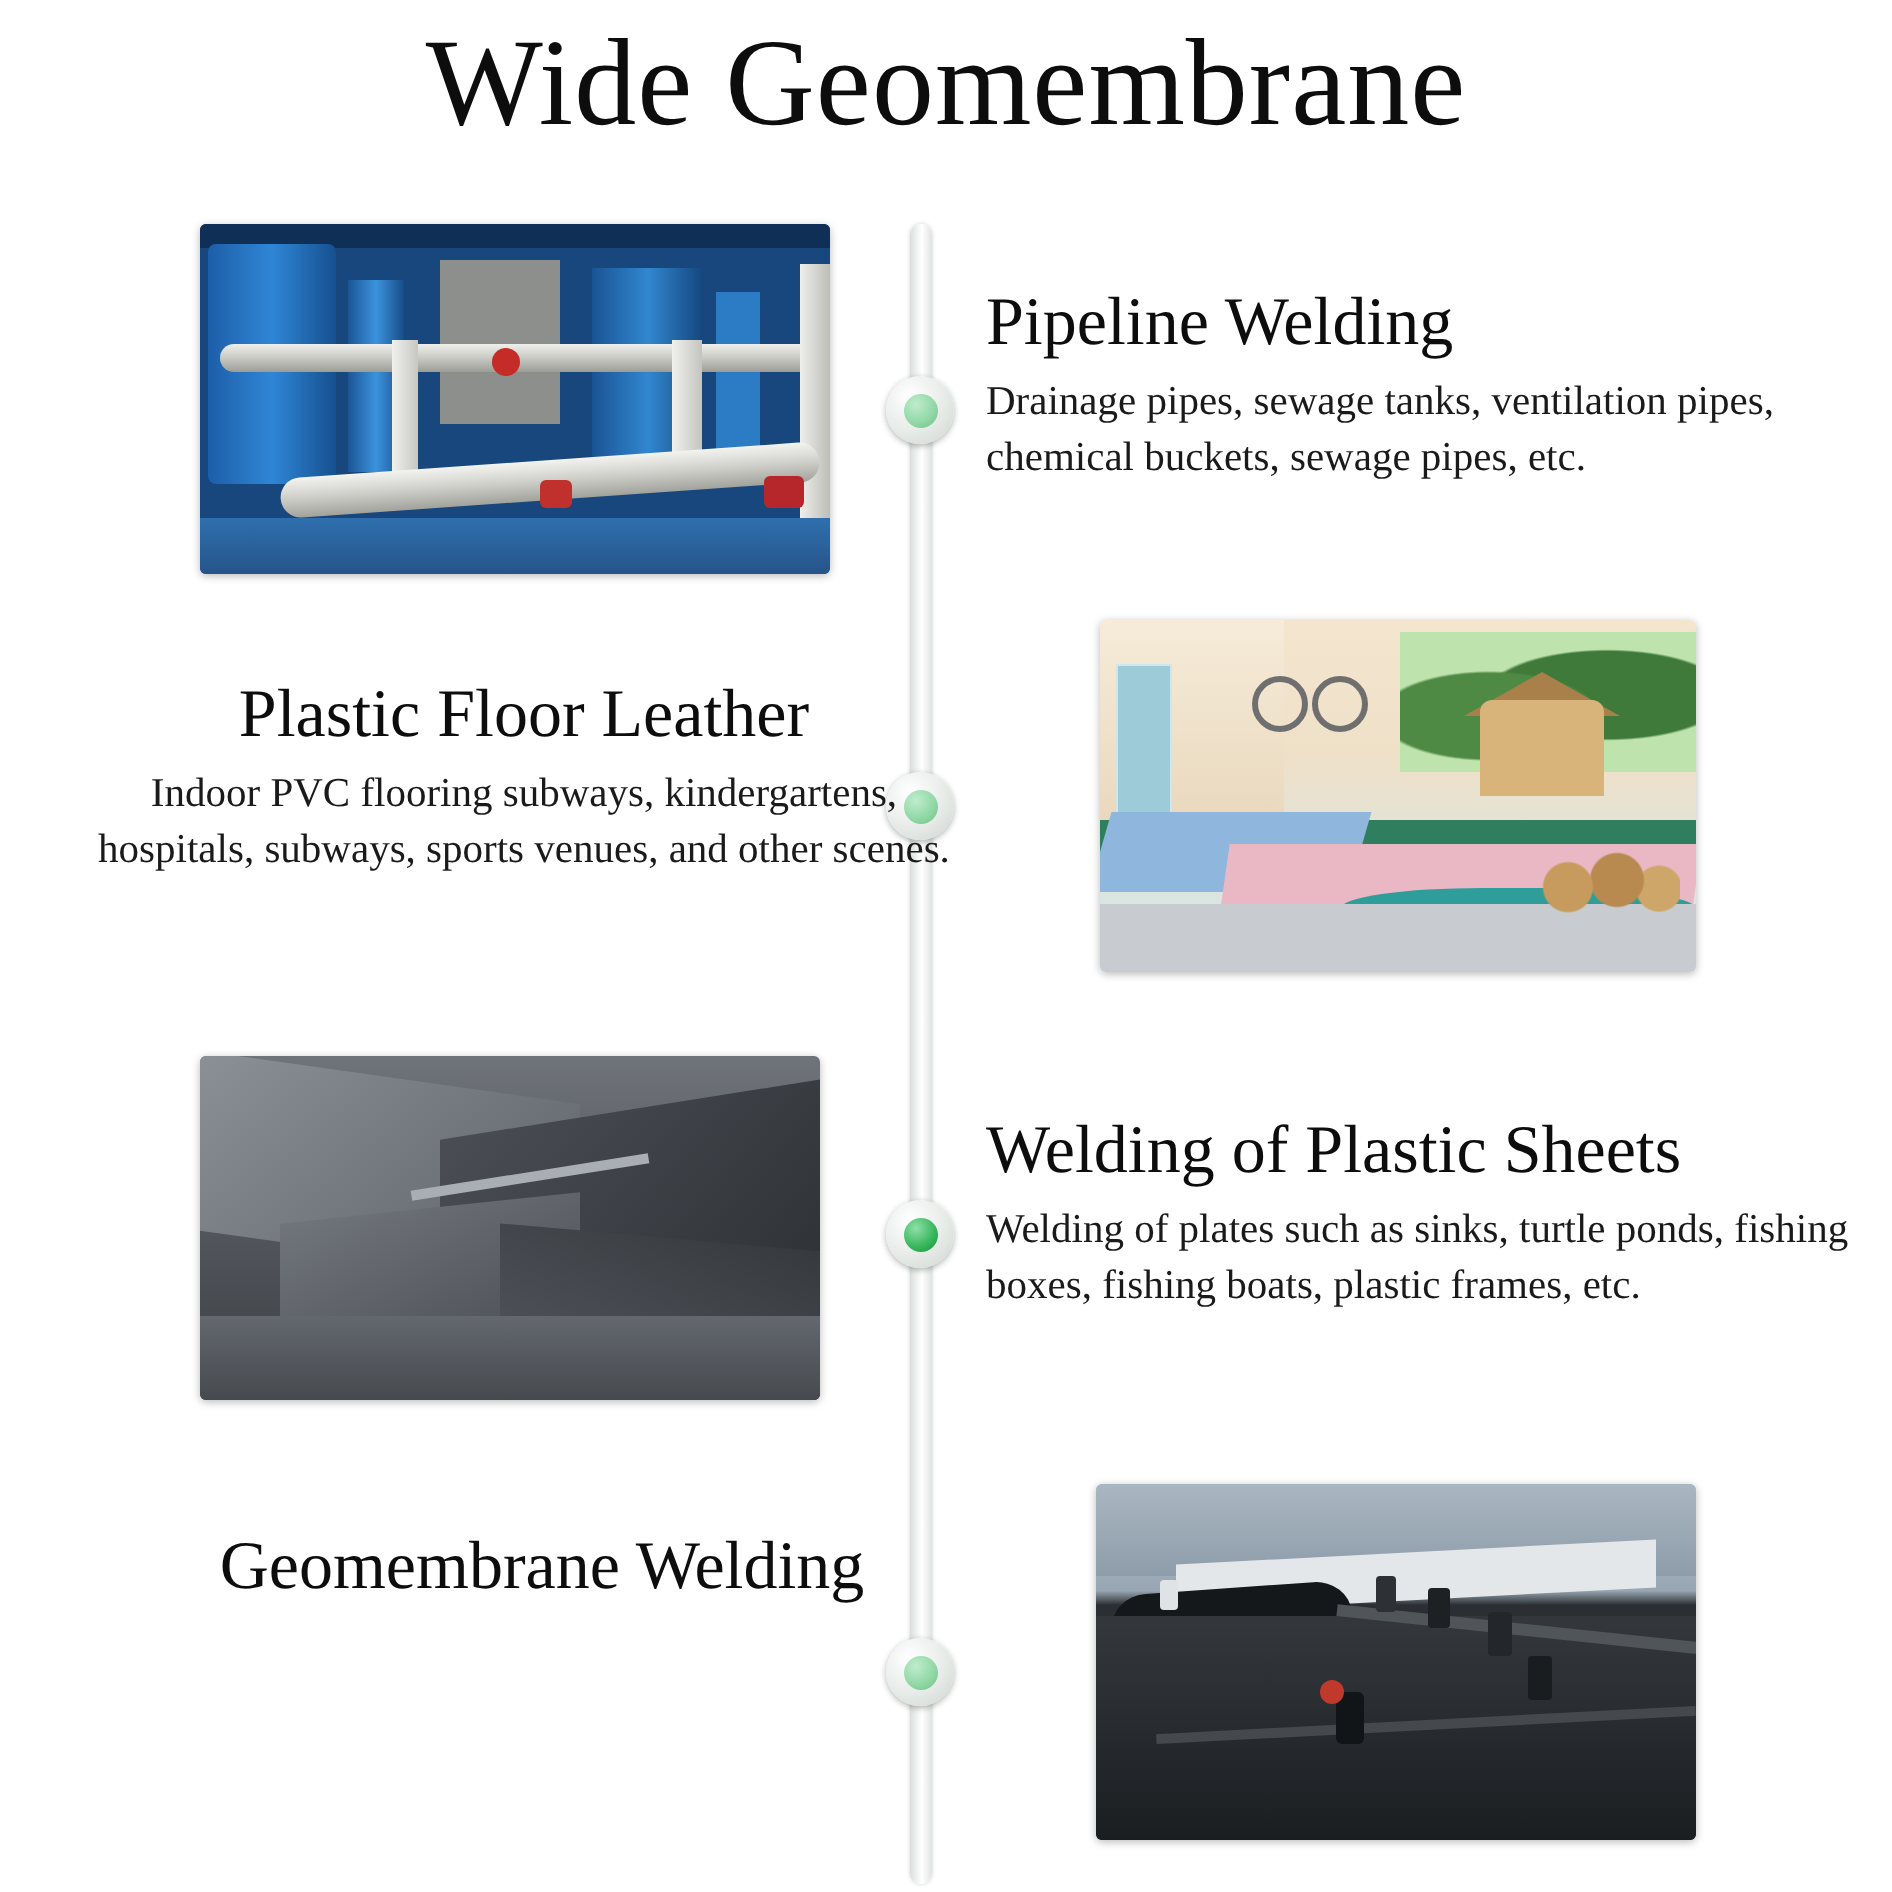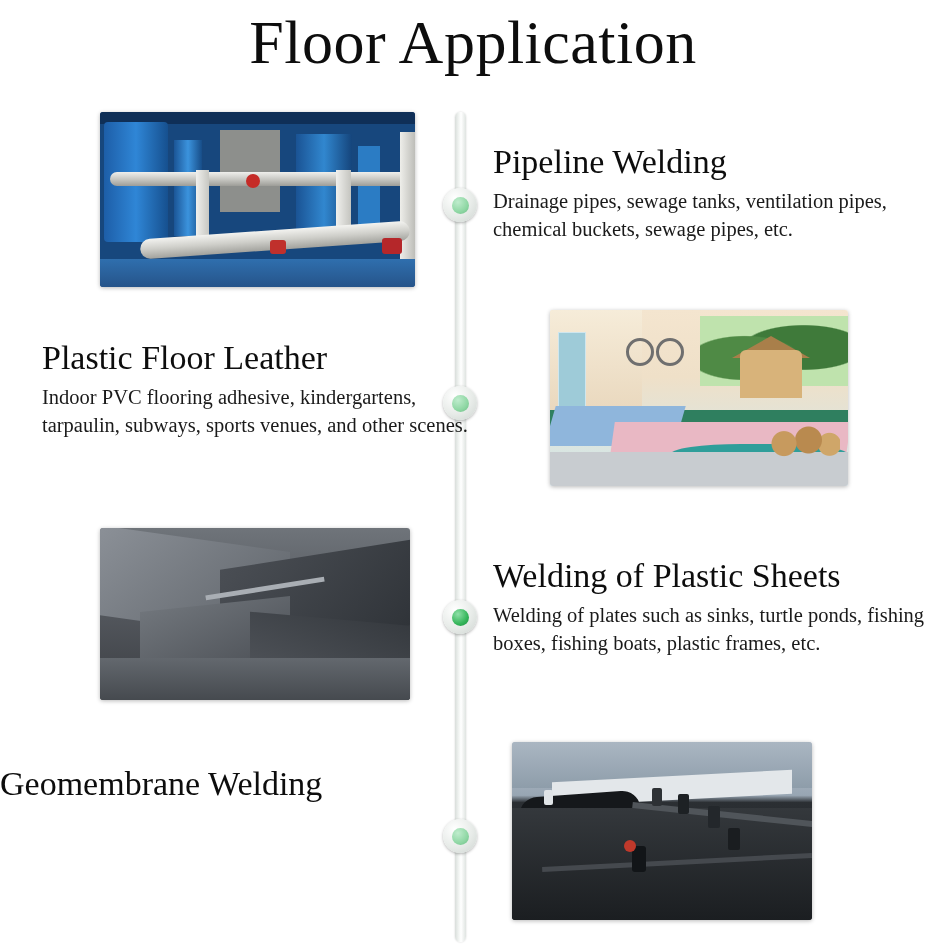--- a/index.html
+++ b/index.html
@@ -79,20 +79,21 @@
     box-shadow: 0 1px 4px rgba(0,0,0,0.28);
     overflow: hidden;
     position: relative;
   }
 
   .txt-right {
     width: 460px;
   }
   .txt-left {
     width: 440px;
+    text-align: center;
   }
 
   h2.head {
     font-family: "Liberation Serif", serif;
     font-weight: 400;
     font-size: 34px;
     margin: 0 0 6px 0;
     color: #0d0d0d;
     line-height: 1.15;
   }
@@ -155,42 +156,42 @@
   .sheet-scene { position: absolute; inset: 0; background: linear-gradient(to bottom,#6f747a 0%, #55595f 45%, #3a3d42 100%); }
   .sheet-scene .p1 { position: absolute; left: -10px; top: 10px; width: 200px; height: 90px; background: linear-gradient(135deg,#8d9299,#5c6167); transform: skewY(8deg); }
   .sheet-scene .p2 { position: absolute; left: 120px; top: 26px; width: 200px; height: 86px; background: linear-gradient(135deg,#4a4e54,#2f3338); transform: skewY(-9deg); }
   .sheet-scene .p3 { position: absolute; left: 40px; top: 76px; width: 150px; height: 70px; background: linear-gradient(160deg,#70757b,#4b4f55); transform: skewY(-6deg); }
   .sheet-scene .p4 { position: absolute; left: 150px; top: 92px; width: 190px; height: 80px; background: linear-gradient(20deg,#53575d,#34383d); transform: skewY(5deg); }
   .sheet-scene .p5 { position: absolute; left: 0; bottom: -4px; width: 330px; height: 46px; background: linear-gradient(to bottom,#63686e,#43474c); }
   .sheet-scene .edge { position: absolute; left: 105px; top: 58px; width: 120px; height: 5px; background:#a9aeb4; transform: rotate(-9deg); }
 
   
   #row4 { left: 0; top: 742px; }
-  #row4 .txt-left { margin-left: 0px; padding-top: 22px; width: 470px; }
+  #row4 .txt-left { margin-left: 14px; padding-top: 22px; width: 470px; padding-left: 22px; }
   #row4 .photo { width: 300px; height: 178px; margin-left: 42px; }
 
   .geo-scene { position: absolute; inset: 0; background: linear-gradient(to bottom,#b9c3cc 0%, #98a6b3 30%, #2b2f33 34%, #1e2226 100%); }
   .geo-scene .sky { position: absolute; left:0; top:0; width:100%; height: 46px; background: linear-gradient(to bottom,#aab6c2,#8e9daa); }
   .geo-scene .white { position: absolute; left: 40px; top: 34px; width: 240px; height: 24px; background:#e3e7ea; transform: skewY(-3deg); }
   .geo-scene .darkroll { position: absolute; left: 8px; top: 52px; width: 120px; height: 34px; background:#15181b; border-radius: 18px/16px; transform: rotate(-4deg); }
   .geo-scene .sheet { position: absolute; left: 0; top: 66px; width: 100%; height: 112px; background: linear-gradient(to bottom,#34383c,#1b1e21); }
   .geo-scene .fold1 { position: absolute; left: 120px; top: 70px; width: 190px; height: 6px; background:#50555a; transform: rotate(6deg); }
   .geo-scene .fold2 { position: absolute; left: 30px; top: 118px; width: 270px; height: 5px; background:#45494e; transform: rotate(-3deg); }
   .geo-scene .w1 { position: absolute; left: 32px; top: 48px; width: 9px; height: 15px; background:#dfe3e6; border-radius: 2px; }
   .geo-scene .w2 { position: absolute; left: 140px; top: 46px; width: 10px; height: 18px; background:#2d3135; border-radius: 2px; }
   .geo-scene .w3 { position: absolute; left: 166px; top: 52px; width: 11px; height: 20px; background:#1d2124; border-radius: 2px; }
   .geo-scene .w4 { position: absolute; left: 196px; top: 64px; width: 12px; height: 22px; background:#23272b; border-radius: 2px; }
   .geo-scene .w5 { position: absolute; left: 120px; top: 104px; width: 14px; height: 26px; background:#121518; border-radius: 3px; }
   .geo-scene .w6 { position: absolute; left: 112px; top: 98px; width: 12px; height: 12px; border-radius: 50%; background:#c0392b; }
   .geo-scene .w7 { position: absolute; left: 216px; top: 86px; width: 12px; height: 22px; background:#1a1d20; border-radius: 2px; }
 </style>
 </head>
 <body>
 
-<h1 class="page-title">Floor Application</h1>
+<h1 class="page-title">Wide Geomembrane</h1>
 
 <div class="spine"></div>
 
 <div class="node light n1">
     <span class="core"></span>
   </div>
 <div class="node light n2">
     <span class="core"></span>
   </div>
 <div class="node n3">
@@ -222,21 +223,21 @@
   </div>
   <div class="txt-right">
     <h2 class="head">Pipeline Welding</h2>
     <p class="body">Drainage pipes, sewage tanks, ventilation pipes, chemical buckets, sewage pipes, etc.</p>
   </div>
 </div>
 
 <div class="row" id="row2">
   <div class="txt-left">
     <h2 class="head">Plastic Floor Leather</h2>
-    <p class="body">Indoor PVC flooring adhesive, kindergartens, tarpaulin, subways, sports venues, and other scenes.</p>
+    <p class="body">Indoor PVC flooring subways, kindergartens, hospitals, subways, sports venues, and other scenes.</p>
   </div>
   <div class="photo">
     <div class="floor-scene">
       <div class="wallL"></div>
       <div class="door"></div>
       <div class="circles">
           <i style="left:0"></i>
           <i style="left:30px"></i>
         </div>
       <div class="trees"></div>

